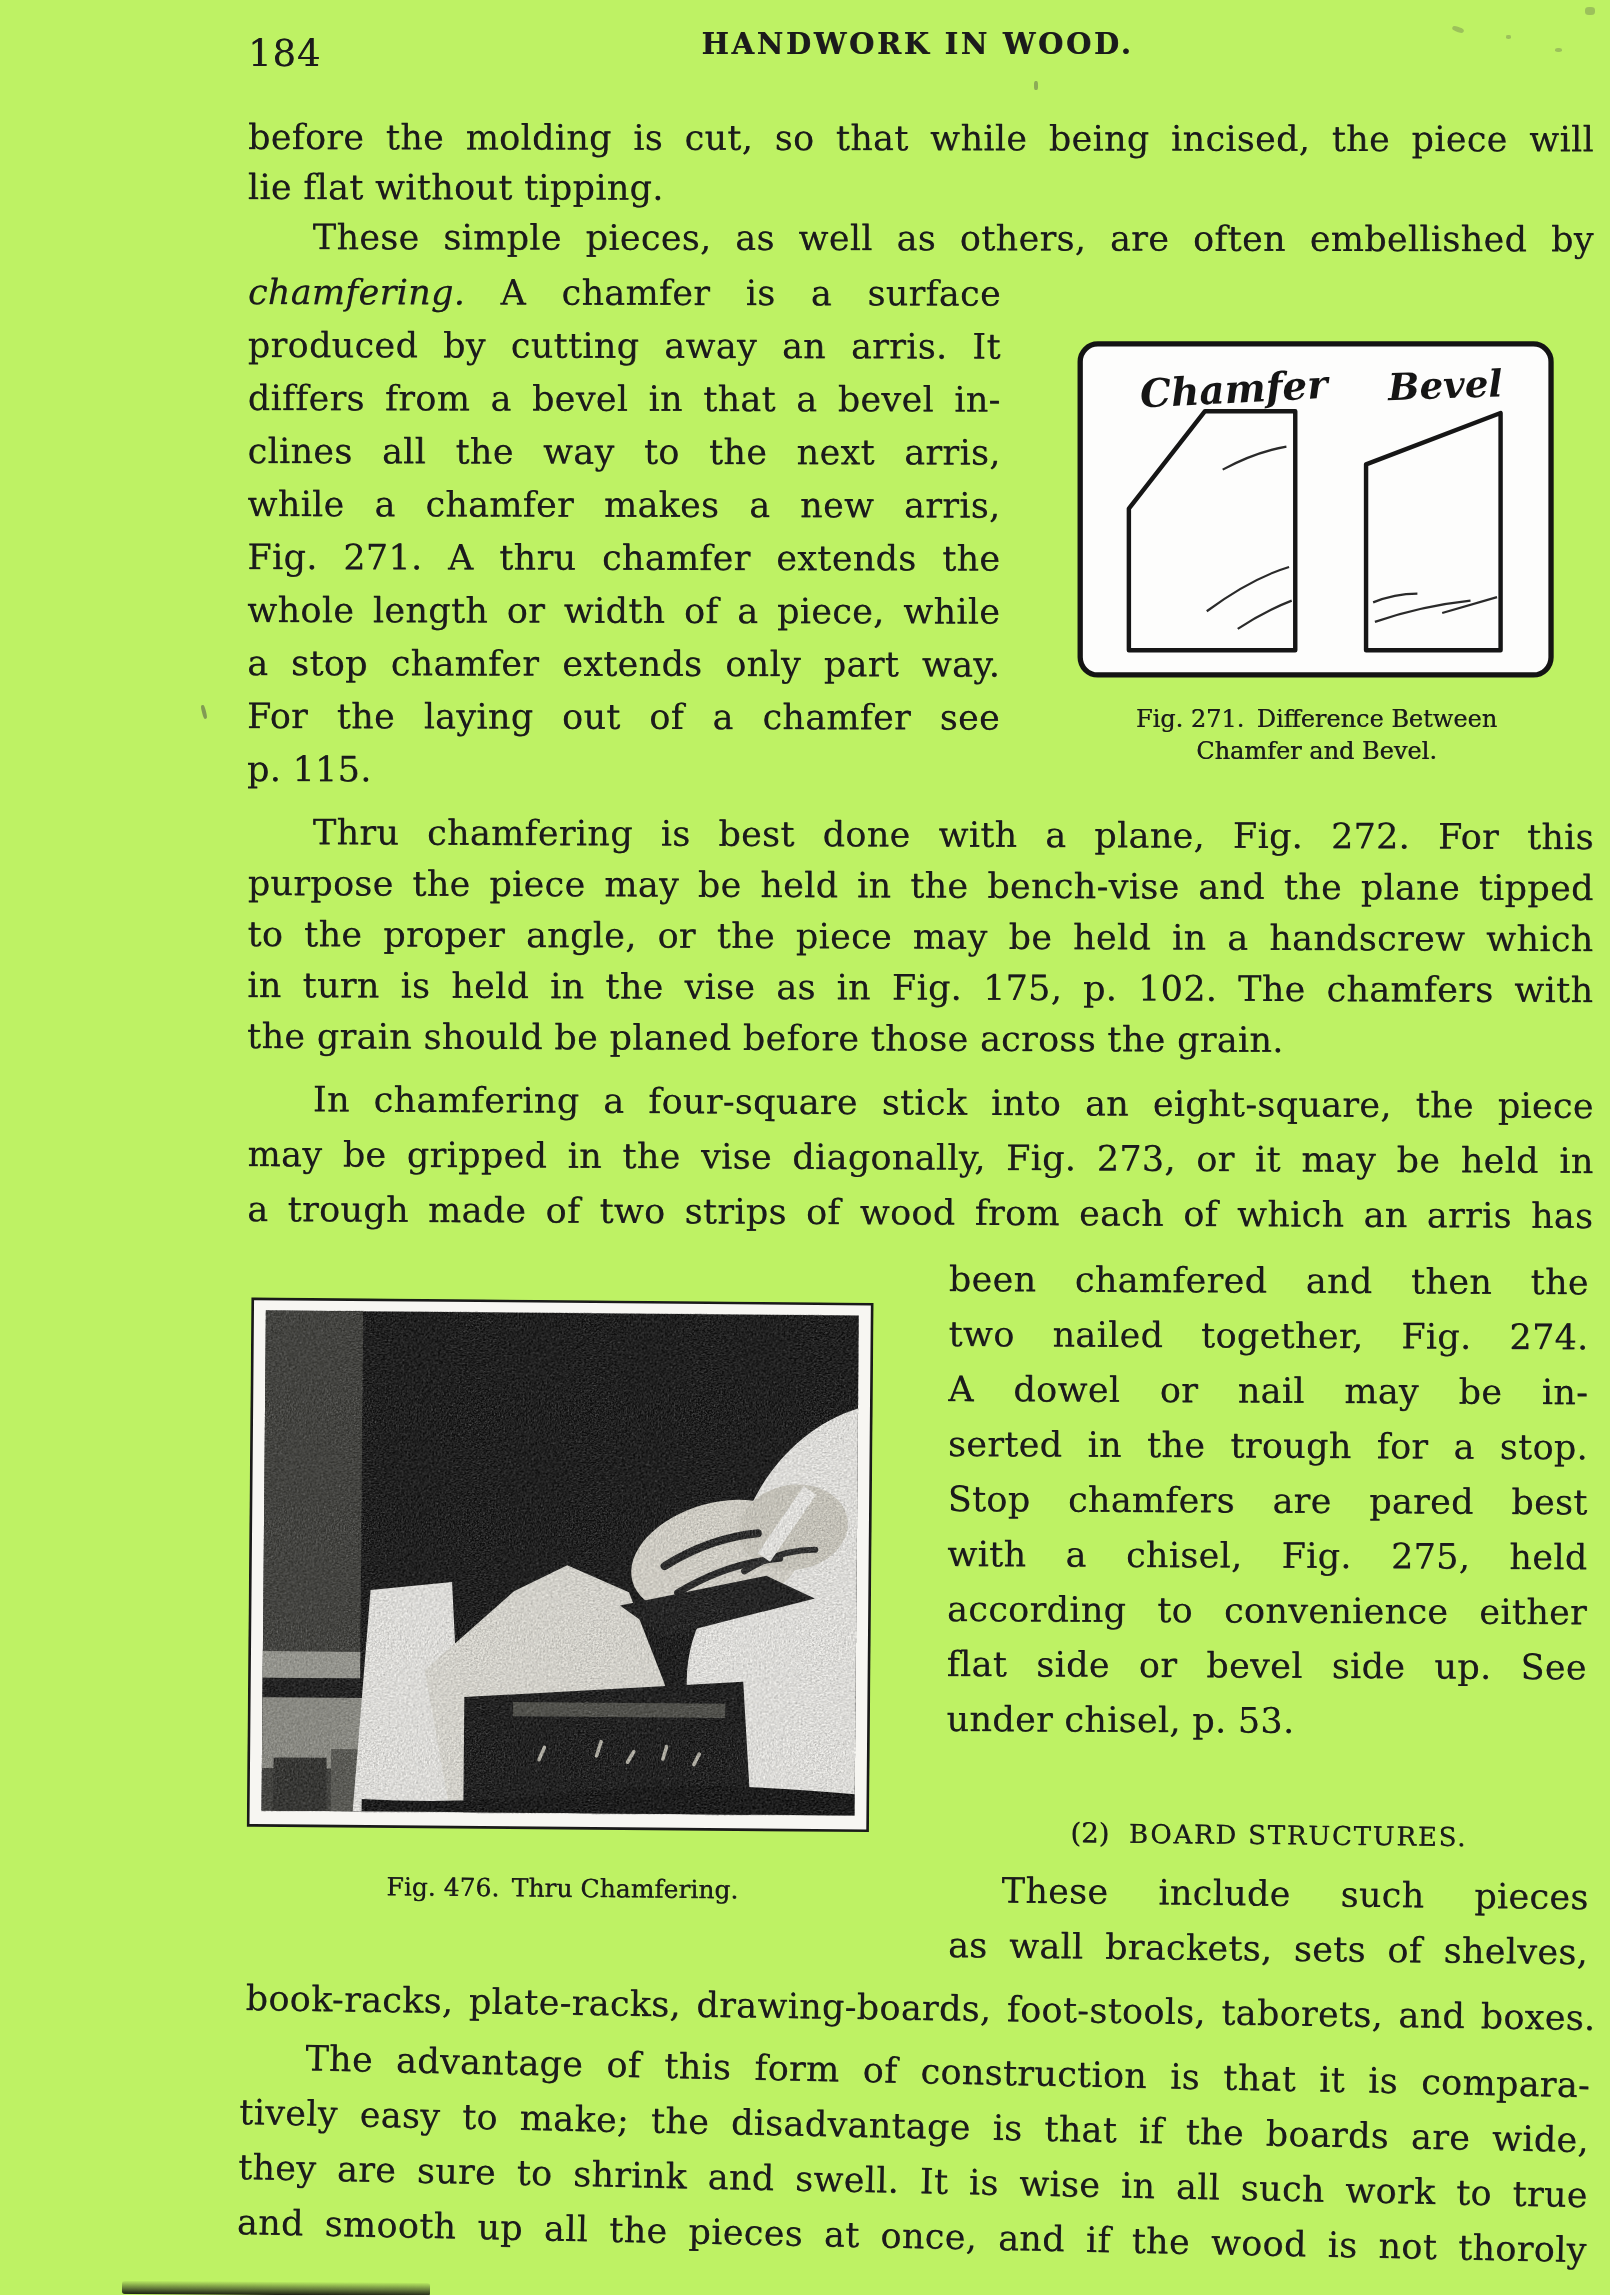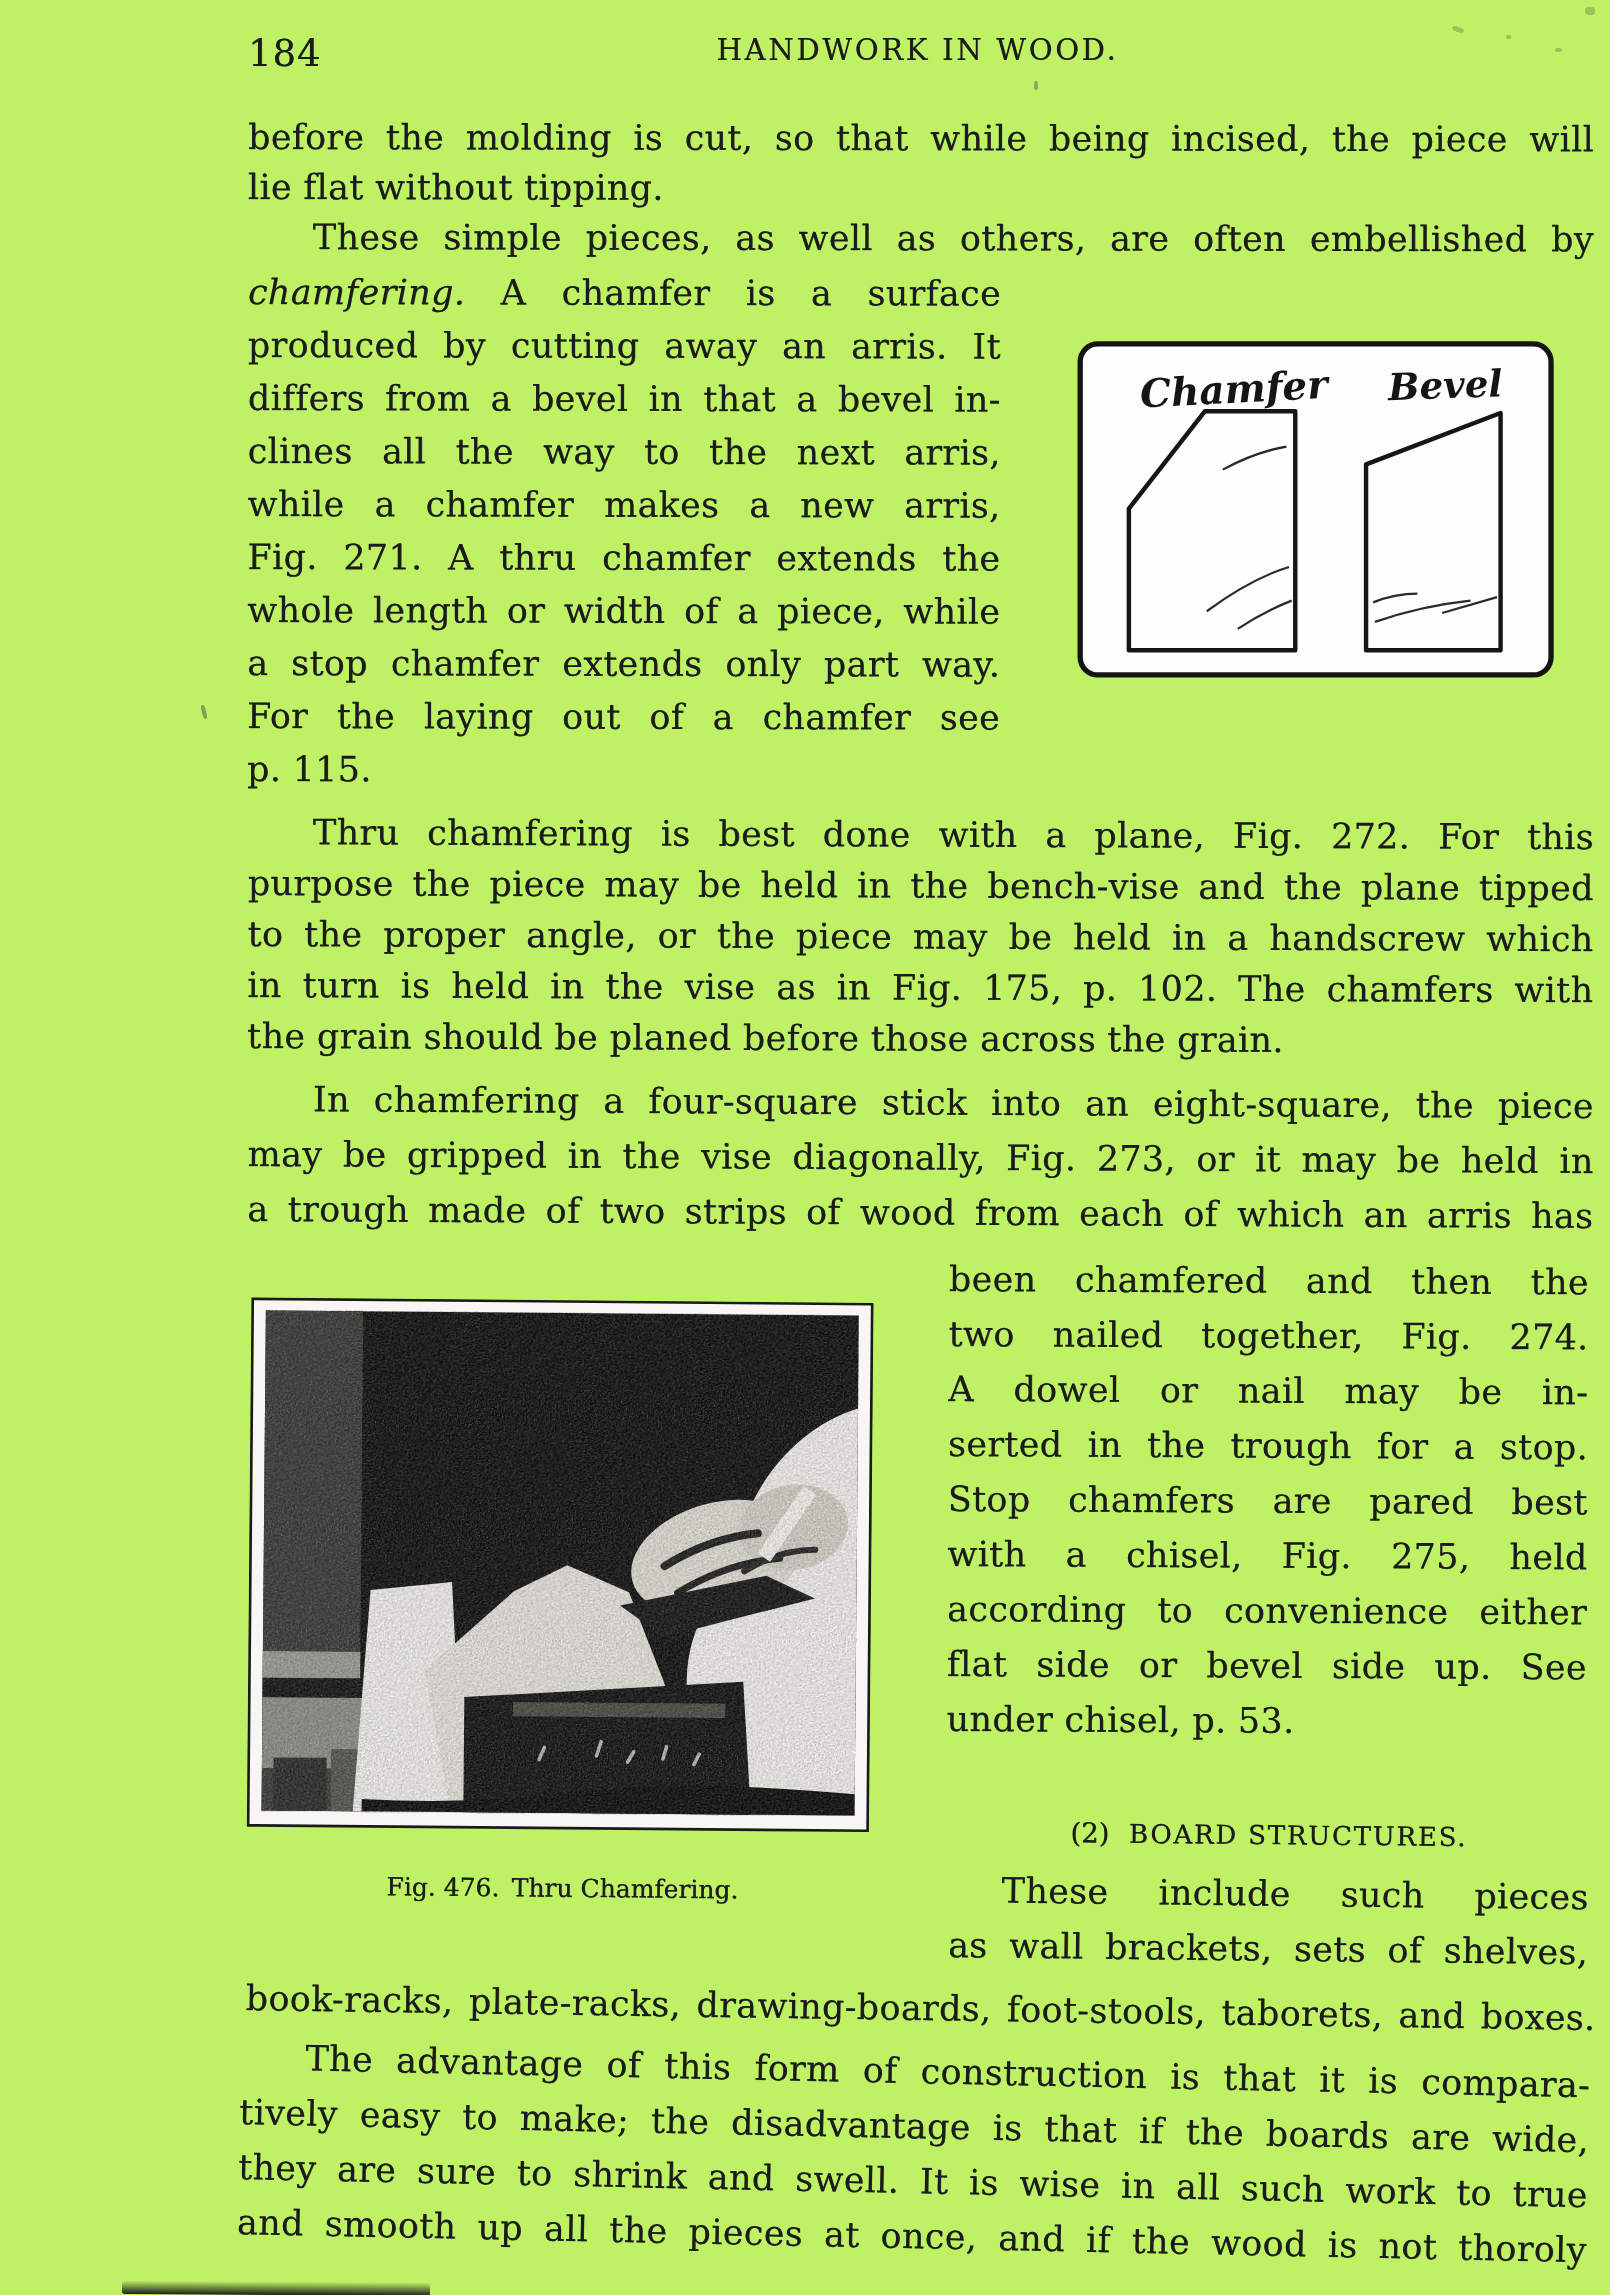--- a/index.html
+++ b/index.html
@@ -58,21 +58,21 @@
     border-radius:2.7px;
     transform:rotate(0.4deg);
   }
 </style>
 </head>
 <body>
 
 <div class="page">
 
   <div class="abs pgnum" style="left:248px;top:32px;">184</div>
-  <div class="abs booktitle" style="left:241px;top:33px;width:1353px;">HANDWORK IN WOOD.</div>
+  <div class="abs booktitle" style="left:241px;top:27px;width:1353px;font-weight:bold;">HANDWORK IN WOOD.</div>
 
   <div class="abs txt" style="left:248px;top:112px;width:1346px;transform:rotate(0.1deg);">
     <span class="line jl">before the molding is cut, so that while being incised, the piece will</span>
     <span class="line ll">lie flat without tipping.</span>
     <span class="line jl ind">These simple pieces, as well as others, are often embellished by</span>
   </div>
 
   <div class="abs txt leftcol" style="left:248px;top:266px;transform:rotate(0.12deg);">
     <span class="line jl"><span class="it">chamfering.</span> <span>A chamfer is a surface</span></span>
     <span class="line jl">produced by cutting away an arris.  It</span>
@@ -95,20 +95,24 @@
       <polygon points="148,86 250,86 250,356 62,356 62,196" fill="#fdfdfc" stroke="#161616" stroke-width="5" stroke-linejoin="round"></polygon>
       <path d="M168,152 Q205,132 240,126" fill="none" stroke="#2a2a2a" stroke-width="2.5"></path>
       <path d="M150,312 Q200,275 243,262" fill="none" stroke="#2a2a2a" stroke-width="2.5"></path>
       <path d="M185,332 Q215,312 246,300" fill="none" stroke="#2a2a2a" stroke-width="2.5"></path>
 
       <polygon points="330,146 482,88 482,356 330,356" fill="#fdfdfc" stroke="#161616" stroke-width="5" stroke-linejoin="round"></polygon>
       <path d="M338,302 Q362,292 388,292" fill="none" stroke="#2a2a2a" stroke-width="2.5"></path>
       <path d="M340,324 Q392,306 448,300" fill="none" stroke="#2a2a2a" stroke-width="2.5"></path>
       <path d="M416,314 Q450,304 478,296" fill="none" stroke="#2a2a2a" stroke-width="2.5"></path>
     </svg>
+    <div class="cap" style="width:485px;margin-top:12.4px;">
+      <div><span class="capno">Fig. 271.</span><span>Difference Between</span></div>
+      <div>Chamfer and Bevel.</div>
+    </div>
   </div>
 
   <div class="abs txt" style="left:248px;top:807px;width:1346px;line-height:51px;transform:rotate(0.22deg);">
     <span class="line jl ind">Thru chamfering is best done with a plane, Fig. 272.  For this</span>
     <span class="line jl">purpose the piece may be held in the bench-vise and the plane tipped</span>
     <span class="line jl">to the proper angle, or the piece may be held in a handscrew which</span>
     <span class="line jl">in turn is held in the vise as in Fig. 175, p. 102.  The chamfers with</span>
     <span class="line ll">the grain should be planed before those across the grain.</span>
   </div>
 

